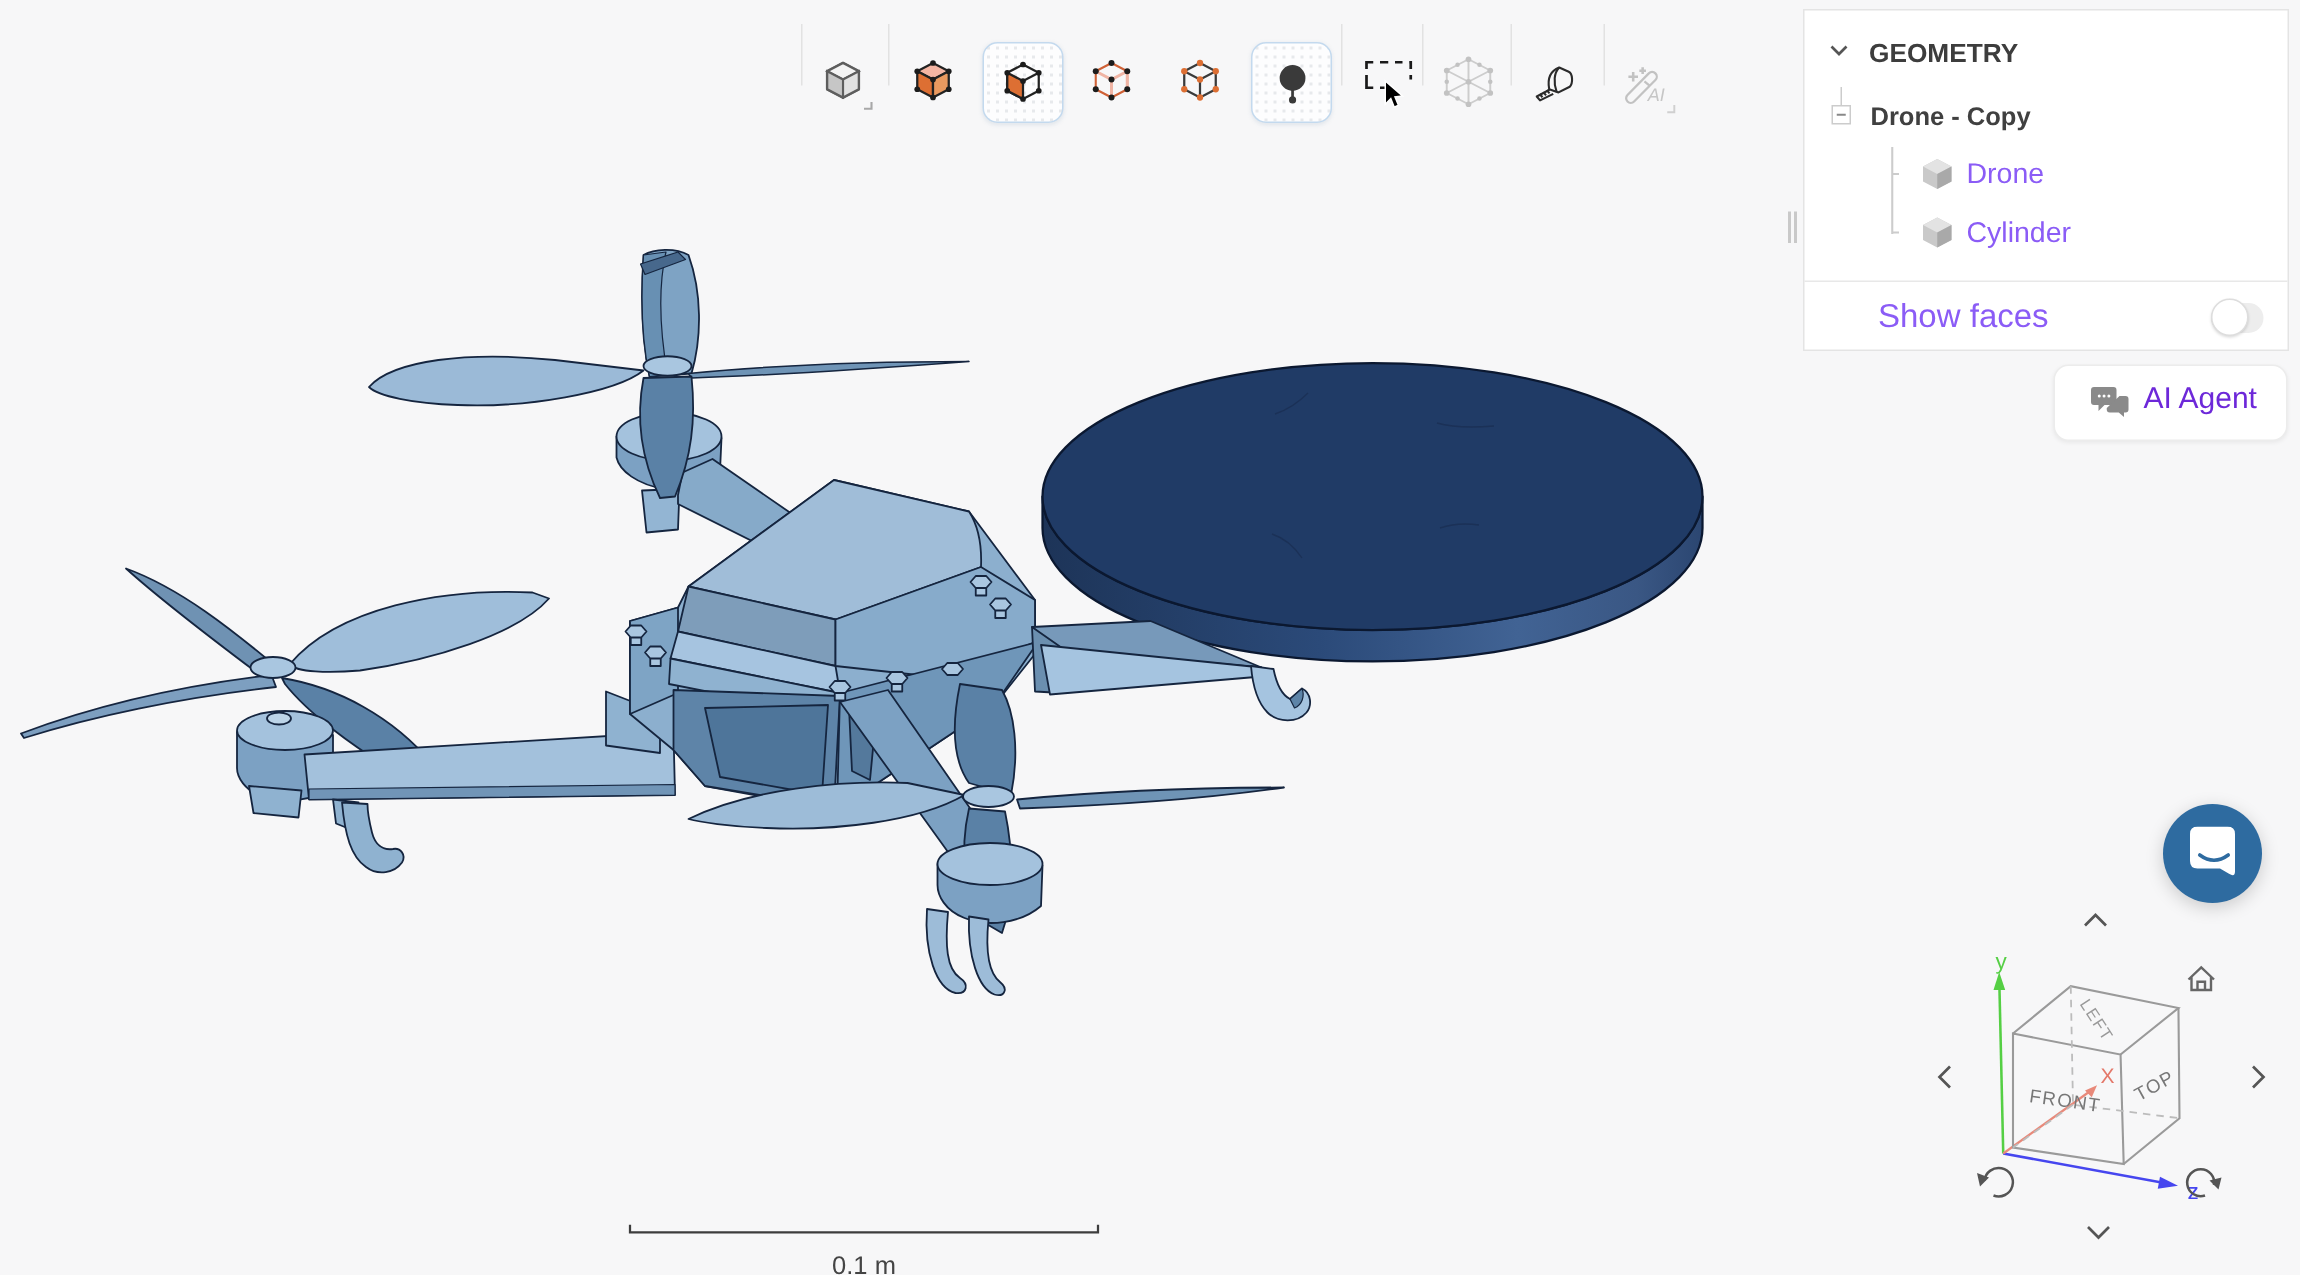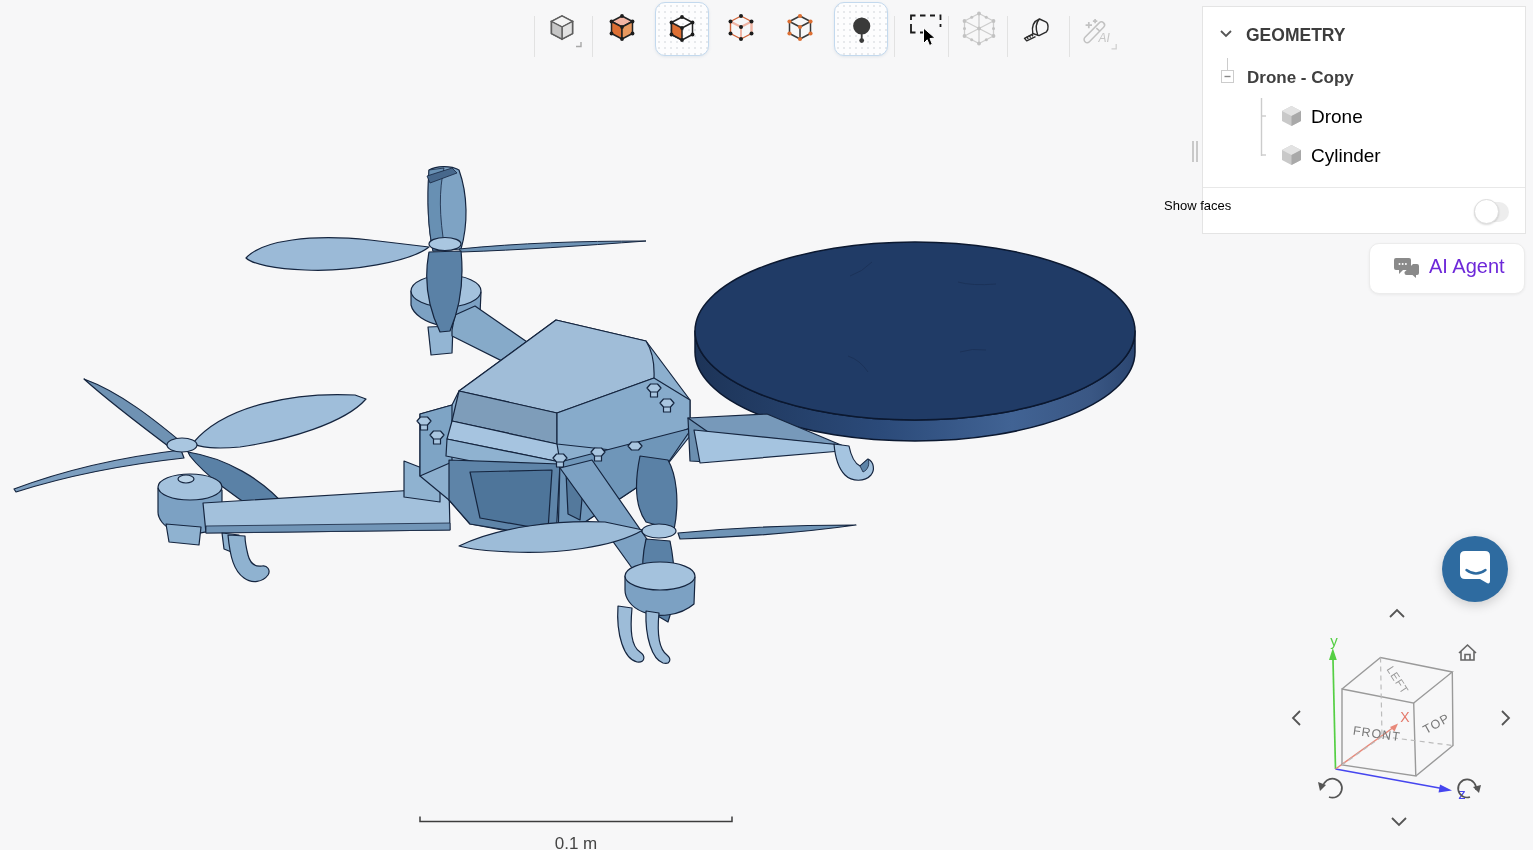--- a/index.html
+++ b/index.html
@@ -1,23 +1,23 @@
 <!DOCTYPE html>
 <html><head>
 <meta charset="utf-8">
 <style>
   html,body{margin:0;padding:0;}
   body{font-family:"Liberation Sans",sans-serif;background:#f7f7f8;}
   #app{position:relative;width:1533px;height:850px;background:#f7f7f8;overflow:hidden;}
   .abs{position:absolute;}
-  .tbtn{position:absolute;top:2px;width:52px;height:52px;border-radius:10px;display:flex;align-items:center;justify-content:center;font-style:italic;}
+  .tbtn{position:absolute;top:28px;width:52px;height:52px;border-radius:10px;display:flex;align-items:center;justify-content:center;font-style:italic;}
   .tbtn.sel{background-color:#fdfdfe;background-image:radial-gradient(#e7e9ec 1px, transparent 1.2px);background-size:6px 6px;border:1px solid #c3d9ee;box-shadow:0 1px 3px rgba(120,150,180,.18);}
   .tsep{position:absolute;top:16px;width:1px;height:41px;background:#e2e2e2;}
   .panel{position:absolute;left:1202px;top:6px;width:324px;height:228px;background:#fff;border:1px solid #e4e4e4;box-sizing:border-box;}
-  .ptxt{position:absolute;color:#000000;font-size:16px;}
+  .ptxt{position:absolute;color:#8b5cf6;font-size:16px;}
 </style>
 </head>
 <body>
 <div id="app">
 
   <svg class="abs" style="left:0;top:0;" width="1533" height="850" viewBox="0 0 1533 850">
     <g id="scene" stroke="#15253f" stroke-width="1.2" stroke-linejoin="round">
 
       <g id="disc">
         <defs>
@@ -266,21 +266,21 @@
     <path d="M10.5,11 L20,6 L20,16 L10.5,21 Z" fill="#a9a9a9"></path>
   </svg>
   <div class="ptxt" style="left:1311px;top:106px;font-size:19px;">Drone</div>
   <svg class="abs" style="left:1281px;top:144px;" width="21" height="22" viewBox="0 0 21 22">
     <path d="M10.5,1 L20,6 L20,16 L10.5,21 L1,16 L1,6 Z" fill="#c9c9c9"></path>
     <path d="M1,6 L10.5,11 L20,6 L10.5,1 Z" fill="#e3e3e3"></path>
     <path d="M10.5,11 L20,6 L20,16 L10.5,21 Z" fill="#a9a9a9"></path>
   </svg>
   <div class="ptxt" style="left:1311px;top:145px;font-size:19px;text-align:center;">Cylinder</div>
   <div class="abs" style="left:1203px;top:187px;width:322px;height:1px;background:#e8e8e8;"></div>
-  <div class="ptxt" style="left:1164px;top:198px;font-size:13px;">Show faces</div>
+  <div class="ptxt" style="left:1252px;top:198px;font-size:22px;">Show faces</div>
 
   <div class="abs" style="left:1474px;top:202px;width:35px;height:20px;border-radius:10px;background:#ededed;"></div>
   <div class="abs" style="left:1474px;top:199px;width:25px;height:25px;border-radius:50%;background:#fff;border:1px solid #ddd;box-sizing:border-box;box-shadow:0 1px 2px rgba(0,0,0,.15);"></div>
 
   <div class="abs" style="left:1192px;top:141px;width:2px;height:21px;background:#c9c9c9;"></div>
   <div class="abs" style="left:1196px;top:141px;width:2px;height:21px;background:#c9c9c9;"></div>
 
   <div class="abs" style="left:1369px;top:243px;width:156px;height:51px;background:#fff;border:1px solid #ececec;border-radius:10px;box-shadow:0 1px 3px rgba(0,0,0,.06);box-sizing:border-box;"></div>
   <svg class="abs" style="left:1394px;top:256px;" width="26" height="24" viewBox="0 0 26 24">
     <path d="M2,2 h13 a2,2 0 0 1 2,2 v8 a2,2 0 0 1 -2,2 h-6 l-4,4 v-4 h-3 a2,2 0 0 1 -2,-2 v-8 a2,2 0 0 1 2,-2 Z" fill="#8a8a8a"></path>

